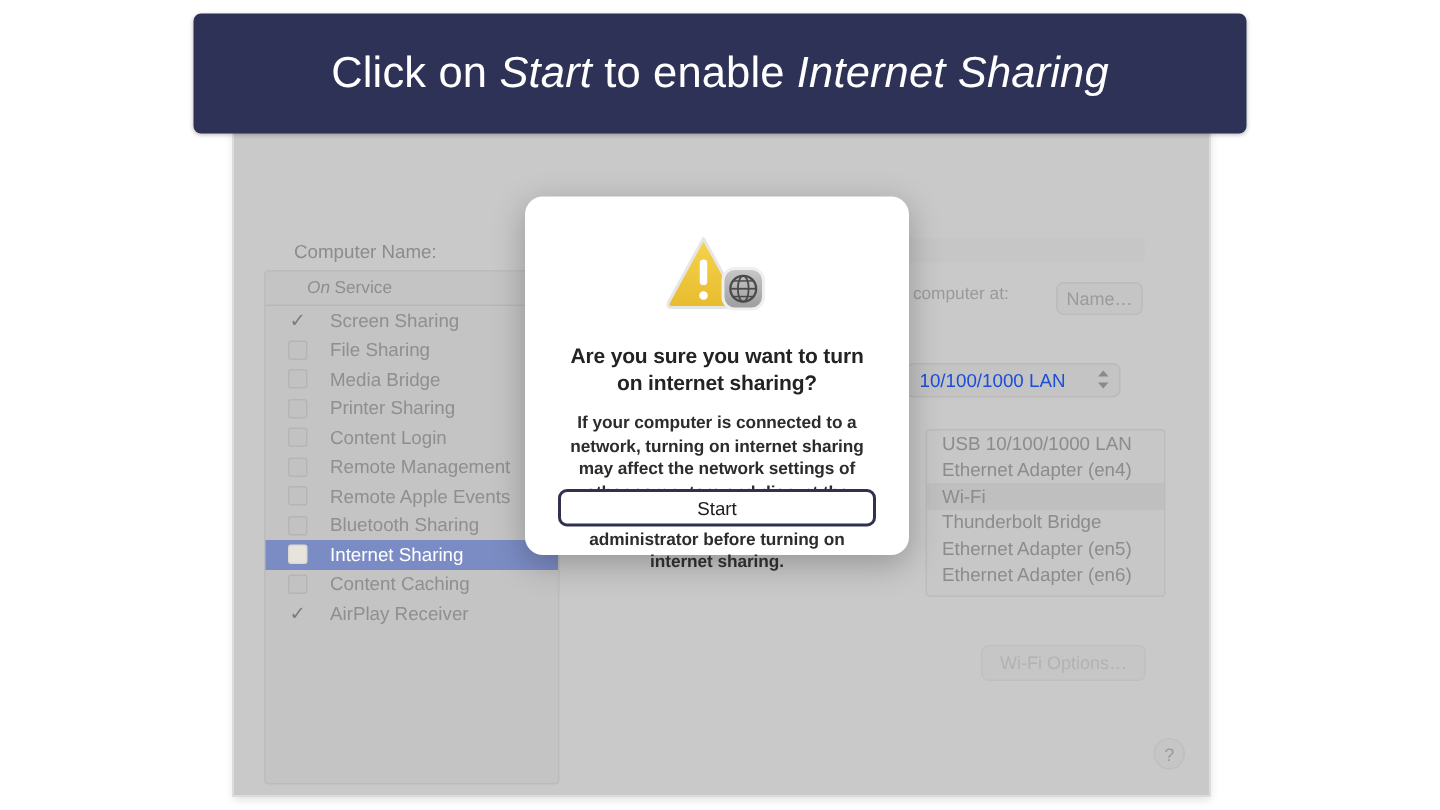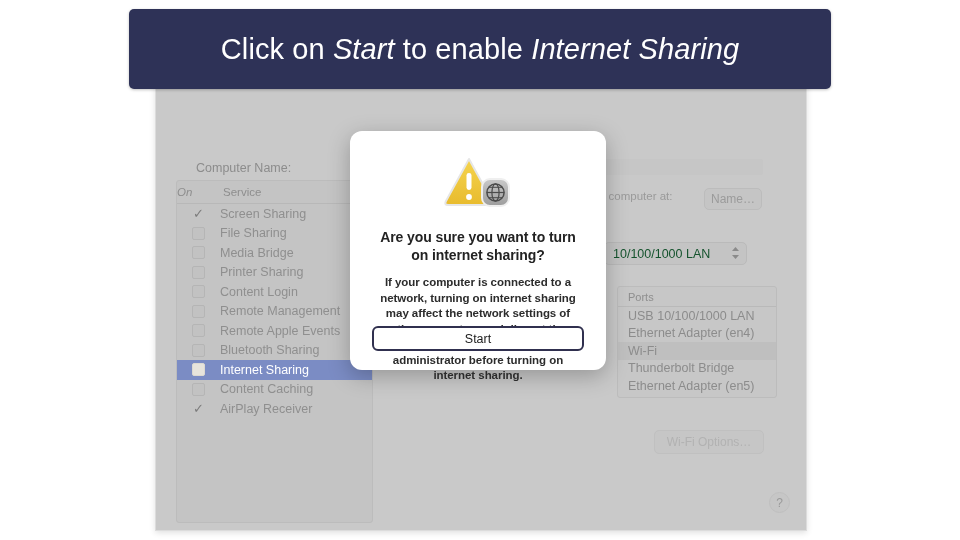--- a/index.html
+++ b/index.html
@@ -129,21 +129,21 @@
     border-radius: 3px;
   }
   .svc-head {
     display: flex;
     height: 22px;
     align-items: center;
     border-bottom: 1px solid #b8b8b8;
     color: #8e8e8e;
     font-size: 11.5px;
   }
-  .svc-head .col-on { width: 43px; text-align: left; font-style: italic; }
+  .svc-head .col-on { width: 43px; text-align: right; font-style: italic; }
   .svc-head .col-svc { padding-left: 3px; }
 
   .svc-row {
     display: flex;
     align-items: center;
     height: 19.5px;
     font-size: 12.5px;
     color: #8f8f8f;
     padding-left: 0;
   }
@@ -198,21 +198,21 @@
     top: 164px;
     width: 143px;
     height: 23px;
     background: #c4c4c4;
     border: 1px solid #bababa;
     border-radius: 5px;
     display: flex;
     align-items: center;
     padding: 0 6px 0 8px;
     font-size: 12.5px;
-    color: #14532d;
+    color: #1d4ed8;
     box-sizing: border-box;
     justify-content: space-between;
   }
   .popup .chev {
     font-size: 9px;
     line-height: 9px;
     color: #8a8a8a;
     letter-spacing: 0;
   }
   .ports-label {
@@ -460,21 +460,20 @@
       <svg width="9" height="14" viewBox="0 0 9 14" aria-hidden="true">
         <path d="M4.5 1 L8 5 L1 5 Z" fill="#8a8a8a"></path>
         <path d="M4.5 13 L8 9 L1 9 Z" fill="#8a8a8a"></path>
       </svg>
     </span>
   </div>
 
   <div class="ports-label"></div>
 
   <div class="ports-box">
-    <div class="ports-head">Ports</div>
     <div id="ports-rows">
         <div class="port-row">
           <span>USB 10/100/1000 LAN</span>
         </div>
         <div class="port-row">
           <span>Ethernet Adapter (en4)</span>
         </div>
         <div class="port-row sel">
           <span>Wi-Fi</span>
         </div>

